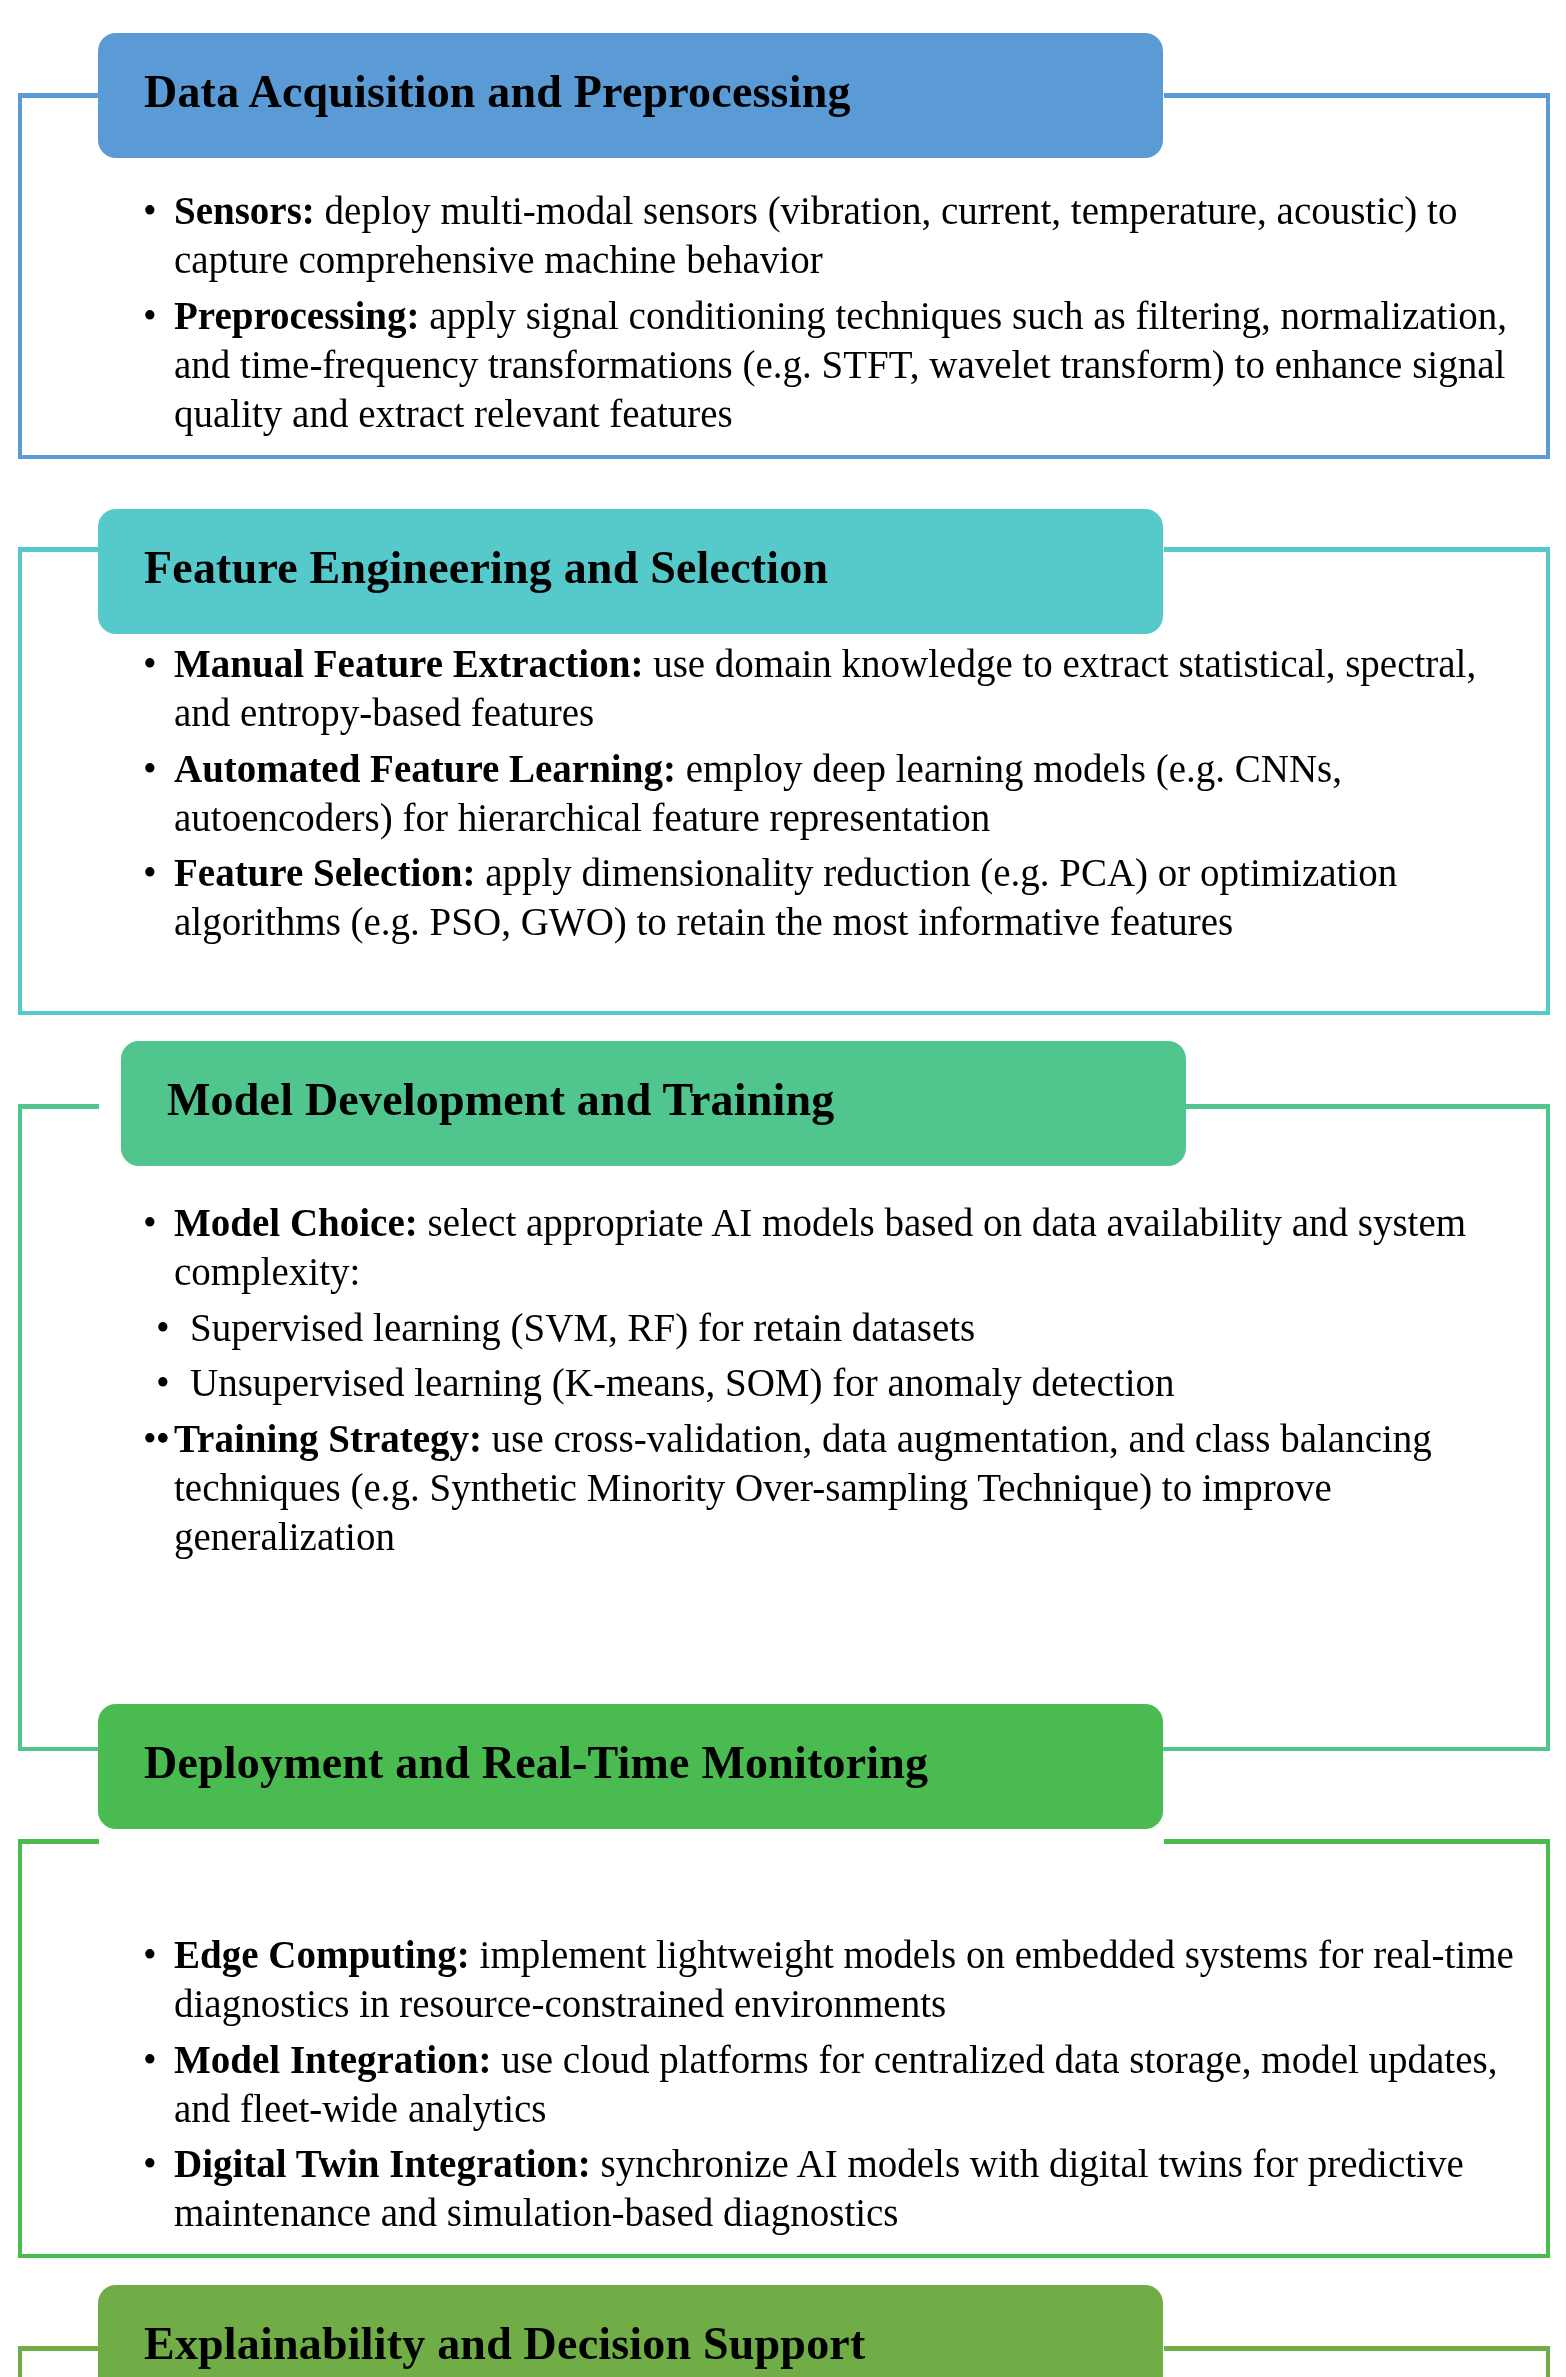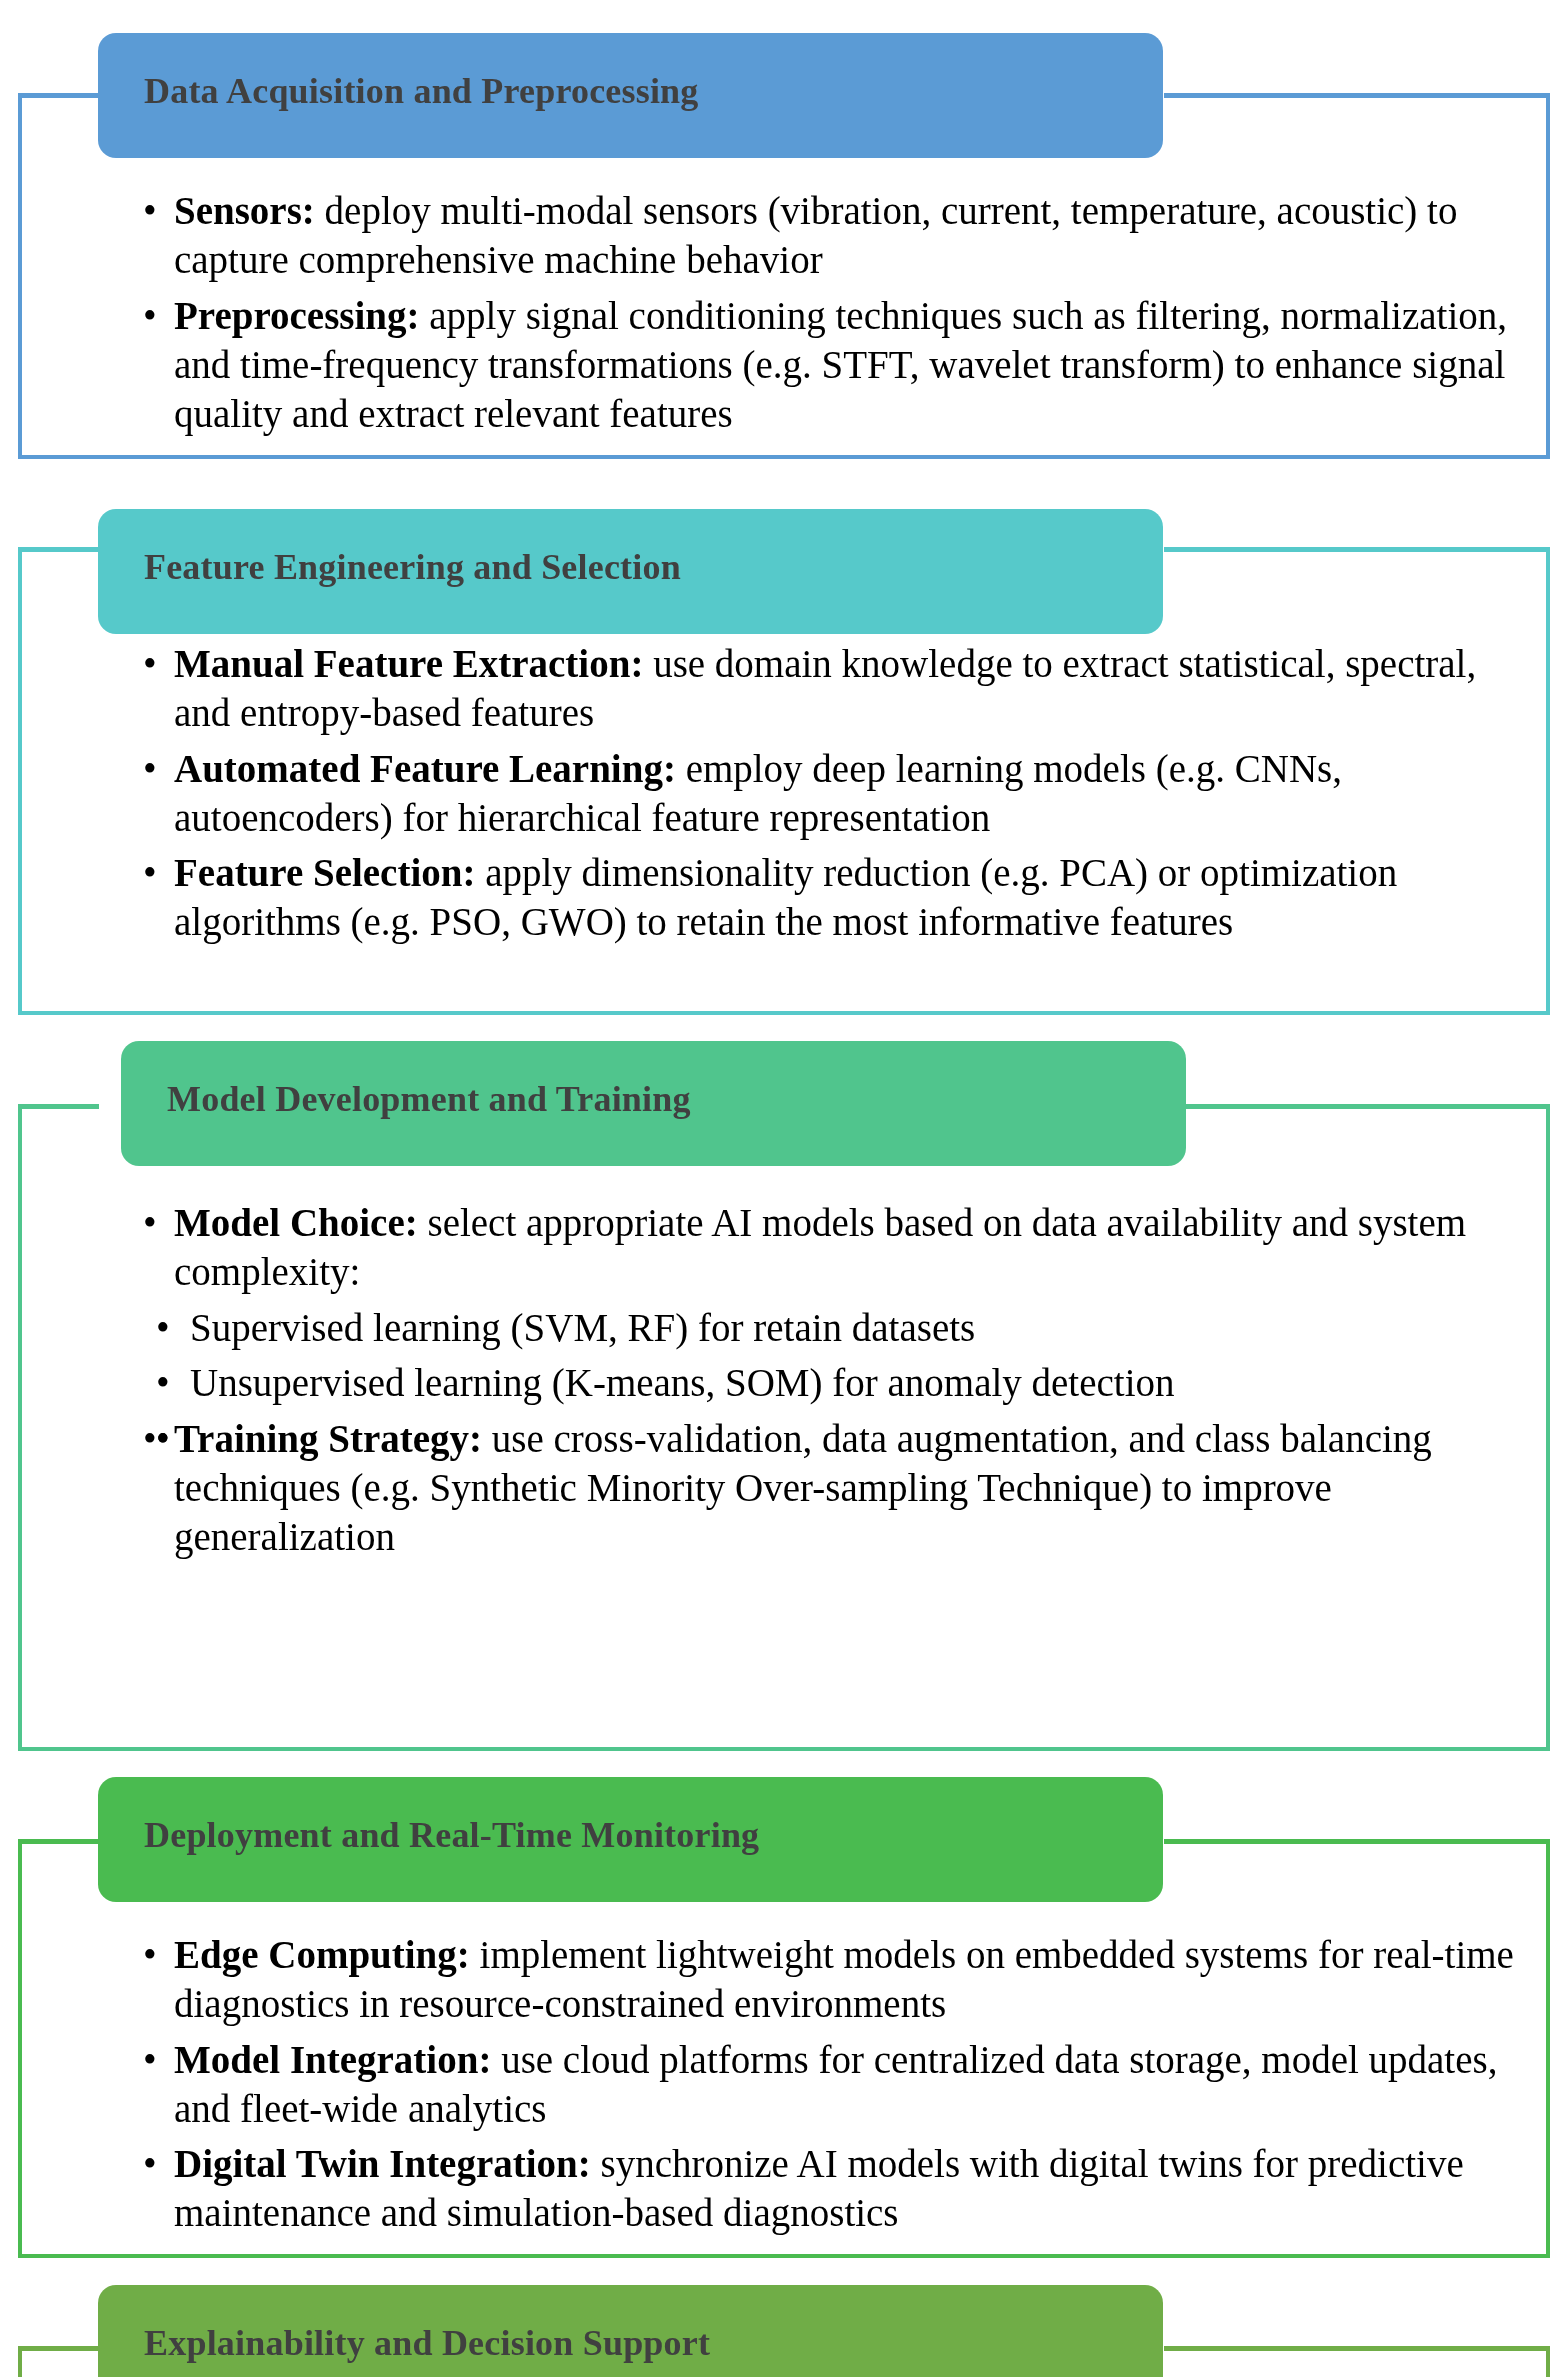--- a/index.html
+++ b/index.html
@@ -5,22 +5,22 @@
   html, body { margin: 0; padding: 0; background: #ffffff; }
   body { width: 1567px; height: 2732px; position: relative; overflow: hidden;
          font-family: "DejaVu Serif", "Liberation Serif", serif; color: #000; }
   .section { position: absolute; left: 0; width: 1567px; }
   .frame { position: absolute; left: 17.6px; width: 1532px; box-sizing: border-box;
            border: 4.8px solid; border-top: none; }
   .frame-top-left, .frame-top-right { position: absolute; height: 4.8px; }
   .header { position: absolute; left: 98px; width: 1065px; height: 125px;
             border-radius: 18px; box-sizing: border-box; padding-left: 46px;
             display: flex; align-items: center; }
-  .header-title { color: #404040; font-family: "Liberation Serif", "DejaVu Serif", serif;
-                  font-weight: bold; font-size: 36px; letter-spacing: 0.2px;
+  .header-title { color: #000000; font-family: "Liberation Serif", "DejaVu Serif", serif;
+                  font-weight: bold; font-size: 46px; letter-spacing: 0.2px;
                   margin-top: -8.6px; white-space: nowrap; }
   .body { position: absolute; left: 143px; width: 1379px;
           font-family: "Liberation Serif", "DejaVu Serif", serif; font-size: 39px; line-height: 49px; }
   .item { position: relative; padding-left: 31px; margin-bottom: 6.7px; }
   .item .dot { position: absolute; left: 0; top: 0; }
   .item .lbl { font-weight: bold; }
   .sub { position: relative; padding-left: 78px; margin-bottom: 6.7px; }
   .sub .dot { position: absolute; left: 44px; top: 0; }
   .subs { margin-left: -31px; }
 </style>
@@ -92,21 +92,21 @@
     <div class="item">
       <span class="dot">•</span><span class="lbl">Training Strategy:</span><span> use cross-validation, data augmentation, and class balancing techniques (e.g. Synthetic Minority Over-sampling Technique) to improve generalization</span>
     </div>
   </div>
 </div>
 
 <div class="section">
   <div class="frame" style="top:1839px;height:419px;border-color:#4ABB50;"></div>
   <div class="frame-top-left" style="left:17.6px;top:1839px;width:81px;background:#4ABB50;"></div>
   <div class="frame-top-right" style="left:1164px;top:1839px;width:386px;background:#4ABB50;"></div>
-  <div class="header" style="top:1777px;background:#4ABB50;">
+  <div class="header" style="top:1704px;background:#4ABB50;">
     <span class="header-title">Deployment and Real-Time Monitoring</span>
   </div>
   <div class="body" style="top:1930px;">
     <div class="item">
       <span class="dot">•</span><span class="lbl">Edge Computing:</span><span> implement lightweight models on embedded systems for real-time diagnostics in resource-constrained environments</span>
     </div>
     <div class="item">
       <span class="dot">•</span><span class="lbl">Model Integration:</span><span> use cloud platforms for centralized data storage, model updates, and fleet-wide analytics</span>
     </div>
     <div class="item">

